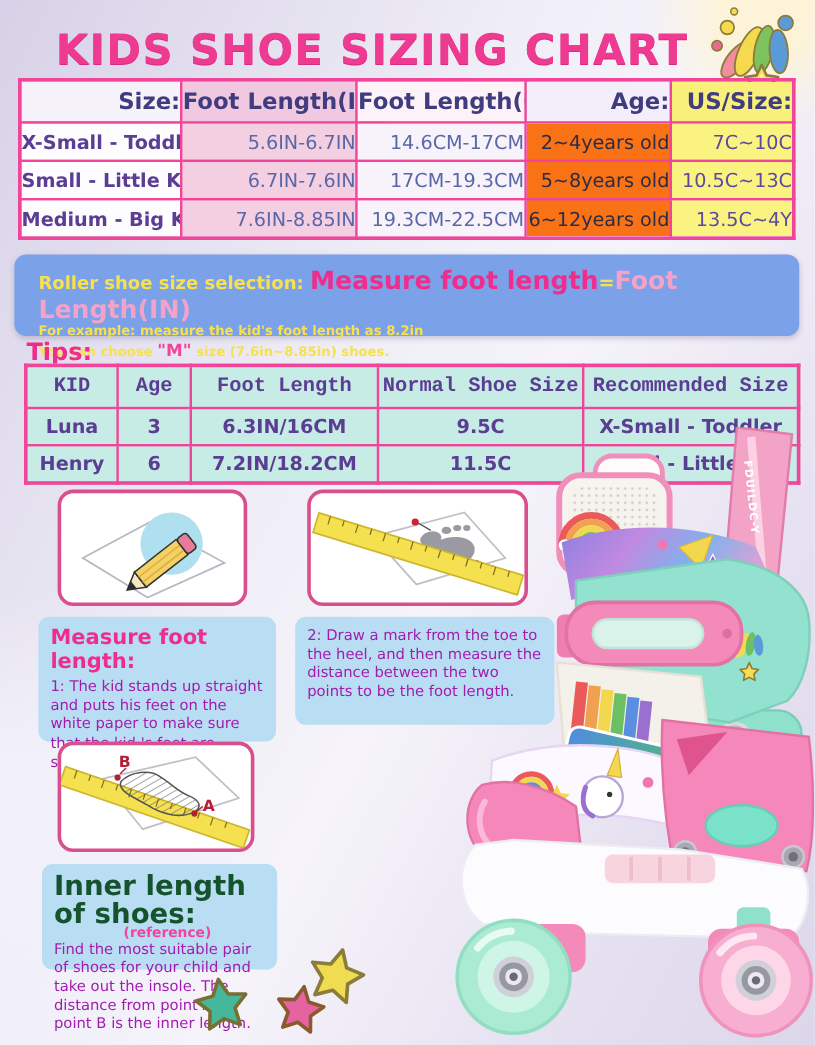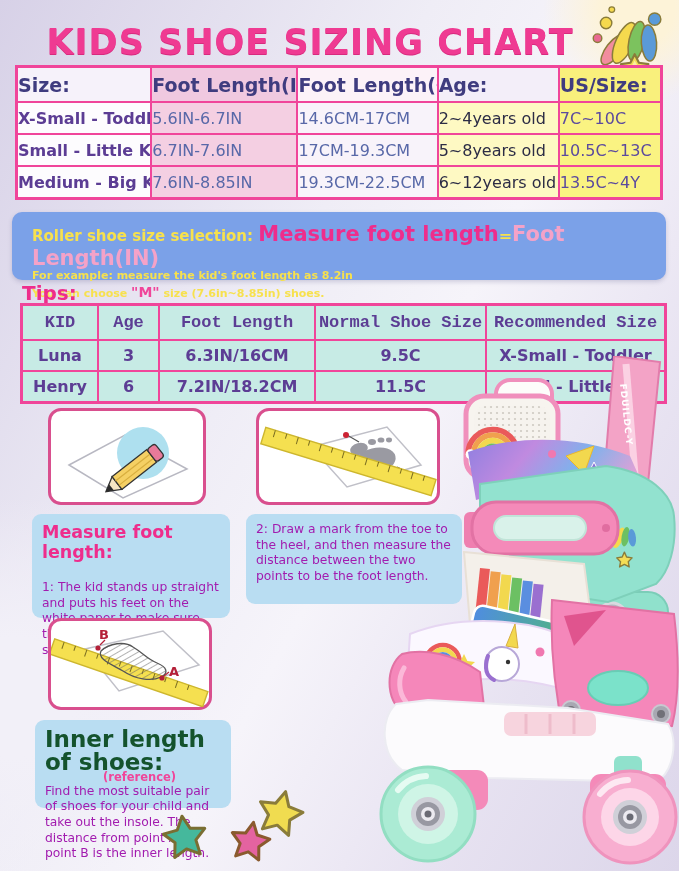--- a/index.html
+++ b/index.html
@@ -18,26 +18,26 @@
     left:0;top:22px;width:620px;text-align:center;
     font-size:35px;font-weight:900;color:#ef3a92;letter-spacing:1px;
     font-family:"DejaVu Sans","Liberation Sans",sans-serif;
     text-shadow:0 1px 0 #d82a7e;
   }
 
   
   table{border-collapse:collapse;}
   .size-table{left:15px;top:65px;}
   .size-table table{width:648px;table-layout:fixed;border:3px solid #f0459a;}
-  .size-table td,.size-table th{border:2.5px solid #f0459a;text-align:left;padding:0;overflow:hidden;white-space:nowrap;}
+  .size-table td,.size-table th{border:2.5px solid #f0459a;text-align:right;padding:0;overflow:hidden;white-space:nowrap;}
   .size-table th{height:33px;font-size:19px;font-weight:800;color:#3f3c7f;}
   .size-table td{height:30px;font-size:16px;}
   .w0{width:132px}.w1{width:144px}.w2{width:138px}.w3{width:119px}.w4{width:100px}
   .hb0{background:#f6f2fa}.hb1{background:#f0c9e0}.hb2{background:#fcf2f8}.hb3{background:#f3eef9}.hb4{background:#f9f07c}
-  .cb0{background:#fdfcfe}.cb1{background:#f4cfe2}.cb2{background:#f8f3fa}.cb3{background:#fef9c3}.cb4{background:#faf382}
+  .cb0{background:#fdfcfe}.cb1{background:#f4cfe2}.cb2{background:#f8f3fa}.cb3{background:#f97316}.cb4{background:#faf382}
   .t-size{font-weight:800;color:#5c3d94;font-size:15.5px;}
   .t-val{color:#5868a8;font-size:16px;}
   .t-age{color:#2c2c45;font-size:15px;}
   .t-us{color:#5b4a9e;font-size:16px;}
 
   
   .banner{
     left:12px;top:212px;width:614px;height:48px;background:#7ba1e8;
     border-radius:10px;padding:10px 20px;box-shadow:0 2px 4px rgba(90,90,140,.25);
   }
@@ -62,21 +62,21 @@
   .illus{background:#fff;border:3px solid #d94f8e;border-radius:13px;}
   .box1{left:48px;top:408px;width:152px;height:91px;}
   .box2{left:256px;top:408px;width:178px;height:91px;}
   .box3{left:48px;top:618px;width:158px;height:86px;}
 
   
   .bluebox{background:#b9ddf2;border-radius:9px;padding:8px 10px;}
   .tb1{left:32px;top:514px;width:178px;height:88px;}
   .tb2{left:246px;top:514px;width:196px;height:74px;}
   .tb3{left:35px;top:720px;width:176px;height:72px;}
-  .bb-head{color:#ee2d8c;font-weight:900;font-size:17.5px;margin-bottom:18px;}
+  .bb-head{color:#ee2d8c;font-weight:900;font-size:17.5px;margin-bottom:3px;}
   .bb-head-dark{color:#14532d;font-weight:900;font-size:23px;line-height:1;}
   .bb-ref{color:#f0459a;font-weight:800;font-size:11.5px;margin:-2px 0 0 58px;line-height:1;}
   .bb-body{color:#a21caf;font-size:12.3px;line-height:1.28;font-weight:500;}
 
   
   .shoot-star{right:8px;top:2px;}
   .stars-bottom{left:140px;top:782px;}
   .skate{left:368px;top:356px;z-index:5;}
 </style>
 </head>

